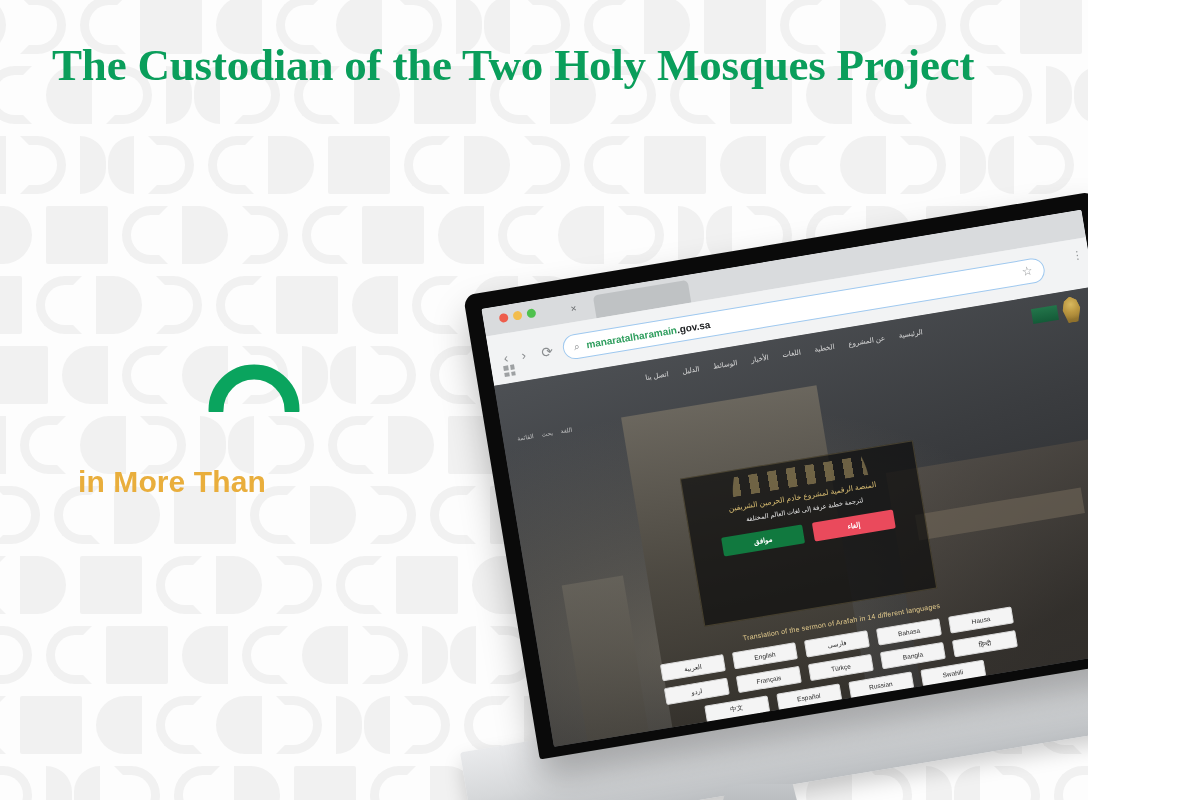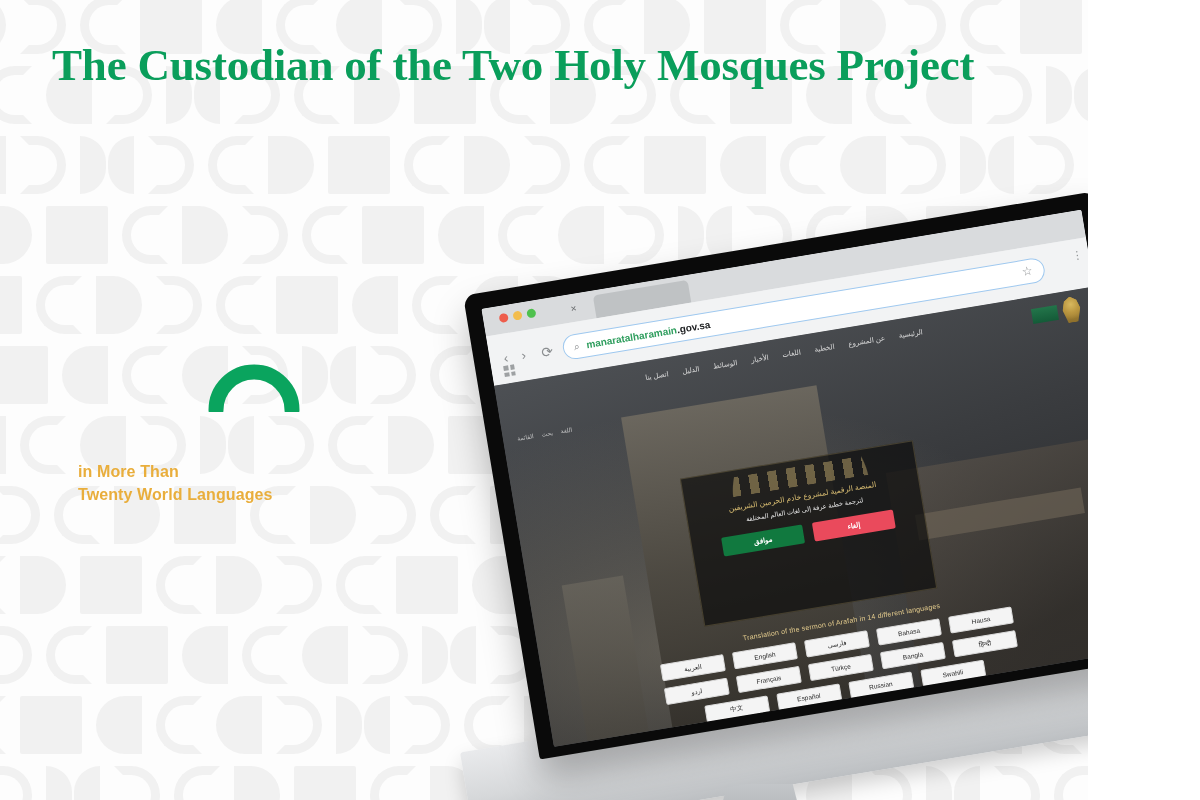--- a/index.html
+++ b/index.html
@@ -88,21 +88,21 @@
 
   
   #subtitle{
     position:absolute; z-index:3;
     left:78px; top:460px;
     width:470px;
   }
   .sub-line{
     color:#E9AE3C;
     font-weight:bold;
-    font-size:16px;
+    font-size:30px;
     line-height:1.44;
     letter-spacing:0.1px;
   }
 
   
   #monitor{
     position:absolute; z-index:4;
     left:455px; top:222px;
     width:740px; height:578px;
   }
@@ -623,21 +623,20 @@
   </div>
 
   <div id="arc-mark">
     <svg width="92" height="54" viewBox="0 0 92 54">
       <path d="M8 52 A 38 38 0 0 1 84 52" fill="none" stroke="#0AA45E" stroke-width="15" stroke-linecap="round"></path>
     </svg>
   </div>
 
   <div id="subtitle">
     <div class="sub-line">in More Than</div>
-    <div class="sub-line">Twenty World Languages</div>
   </div>
 
   <div id="monitor">
 
     <div id="chin"></div>
     <div id="stand-neck"></div>
 
     <div id="monitor-rot">
       <div id="bezel">
         <div id="screen">

